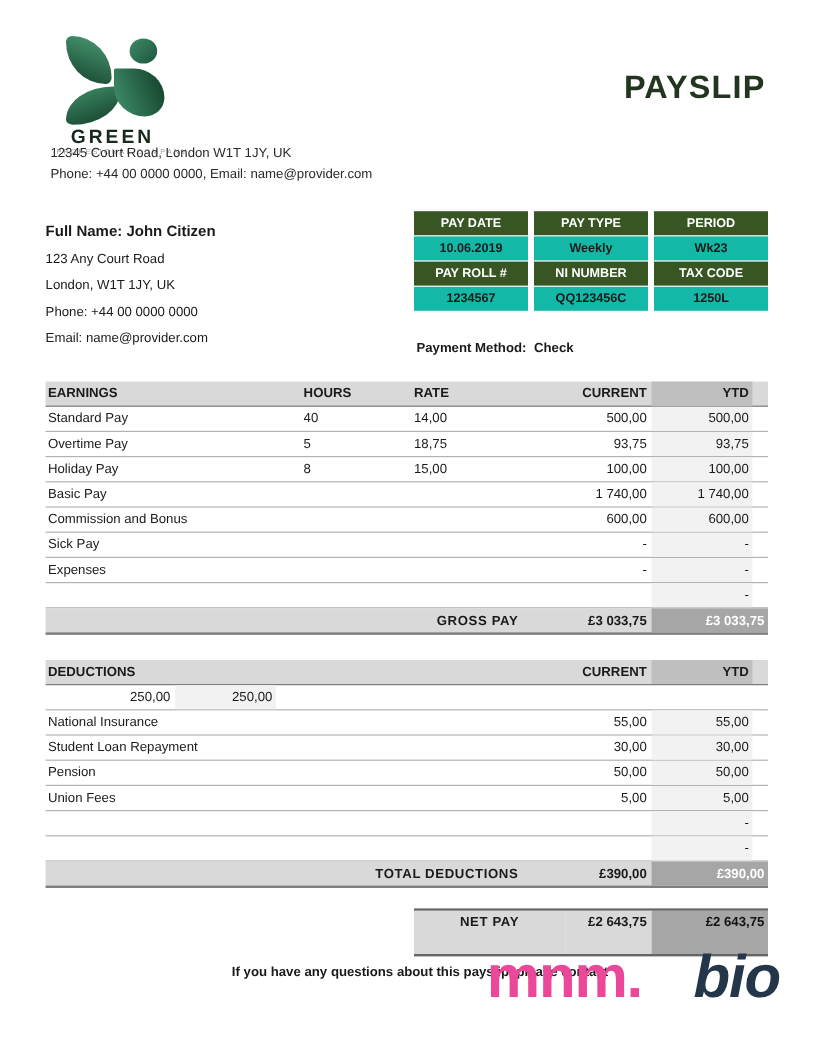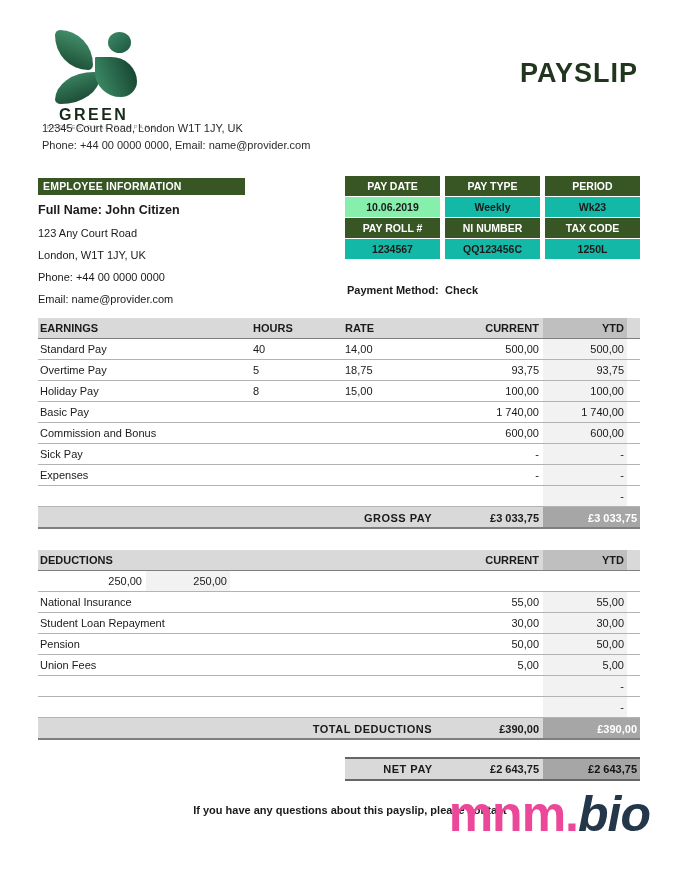--- a/index.html
+++ b/index.html
@@ -41,21 +41,21 @@
   .emp-name { margin-top:8px; font-size:12.5px; font-weight:bold; }
   .emp-line { margin-top:10px; line-height:12px; }
 
   
   .pay-grid { position:absolute; left:345px; top:176px; width:295px;
     display:grid; grid-template-columns:95px 95px 95px; column-gap:5px; row-gap:1px; }
   .pg-cell { height:20px; line-height:20px; text-align:center;
     font-weight:bold; font-size:10.5px; }
   .pg-h { background:#375623; color:#ffffff; }
   .pg-v { background:#14b8a6; color:#1a1a1a; }
-  .pg-v.green { background:#86efac; }
+  .pg-v.green { background:#14b8a6; }
 
   .pay-method { position:absolute; left:347px; top:284px; display:flex; font-weight:bold; }
   .pm-label { width:98px; }
 
   
   .tbl { position:absolute; left:38px; width:602px; }
   .tbl-earnings { top:318px; }
   .tbl-deductions { top:550px; }
   .t-row { display:flex; height:21px; align-items:stretch;
     border-bottom:1px solid #b3b3b3; line-height:20px; }
@@ -71,35 +71,35 @@
 
   .t-total { display:flex; height:22px; line-height:22px; background:#d9d9d9;
     font-weight:bold; border-bottom:2px solid #7f7f7f; }
   .tt-label { width:397px; text-align:right; padding-right:3px; letter-spacing:.5px; }
   .tt-cur { width:108px; text-align:right; padding-right:4px; }
   .tt-ytd { width:97px; text-align:right; padding-right:3px;
     background:#a6a6a6; color:#ffffff; }
 
   
   .net-pay { position:absolute; left:345px; top:757px; width:295px; display:flex;
-    height:24px; line-height:20px; font-weight:bold;
+    height:40px; line-height:20px; font-weight:bold;
     border-top:2px solid #666666; border-bottom:2px solid #666666; }
   .np-label { width:126px; background:#d9d9d9; text-align:center; letter-spacing:.5px; }
   .np-cur { width:72px; background:#d9d9d9; text-align:right; padding-right:4px; }
   .np-ytd { width:97px; background:#a6a6a6; color:#141414; text-align:right; padding-right:3px; }
 
   
   .footer { position:absolute; left:110px; top:804px; width:480px; text-align:center; }
   .footer-line1 { font-weight:bold; font-size:11px; }
   .footer-line2 { font-size:11px; margin-top:4px; }
 
   .watermark { position:absolute; top:788px; right:30px; font-size:50px;
     font-weight:bold; letter-spacing:-1px; line-height:52px; white-space:nowrap; }
   .wm-teal { color:#ec4899; }
-  .wm-navy { color:#24374a; font-style:italic; }
+  .wm-navy { color:#24374a; font-style:italic;margin-left:43px; }
 </style>
 </head>
 <body>
 
 <div class="logo-block">
   <div class="logo-shapes">
     <div class="leaf leaf-1"></div>
     <div class="leaf leaf-2"></div>
     <div class="leaf logo-head"></div>
     <div class="leaf leaf-3"></div>
@@ -107,21 +107,20 @@
   <div class="logo-name">GREEN</div>
   <div class="logo-tagline">PROFESIONAL COMPANY</div>
 </div>
 
 <div class="addr-1">12345 Court Road, London W1T 1JY, UK</div>
 <div class="addr-2">Phone: +44 00 0000 0000, Email: name@provider.com</div>
 
 <div class="payslip-title">PAYSLIP</div>
 
 <div class="emp">
-  <div class="emp-bar">EMPLOYEE INFORMATION</div>
   <div class="emp-name">Full Name: John Citizen</div>
   <div class="emp-line">123 Any Court Road</div>
   <div class="emp-line">London, W1T 1JY, UK</div>
   <div class="emp-line">Phone: +44 00 0000 0000</div>
   <div class="emp-line">Email: name@provider.com</div>
 </div>
 
 <div class="pay-grid">
   <div class="pg-cell pg-h">PAY DATE</div>
   <div class="pg-cell pg-h">PAY TYPE</div>

